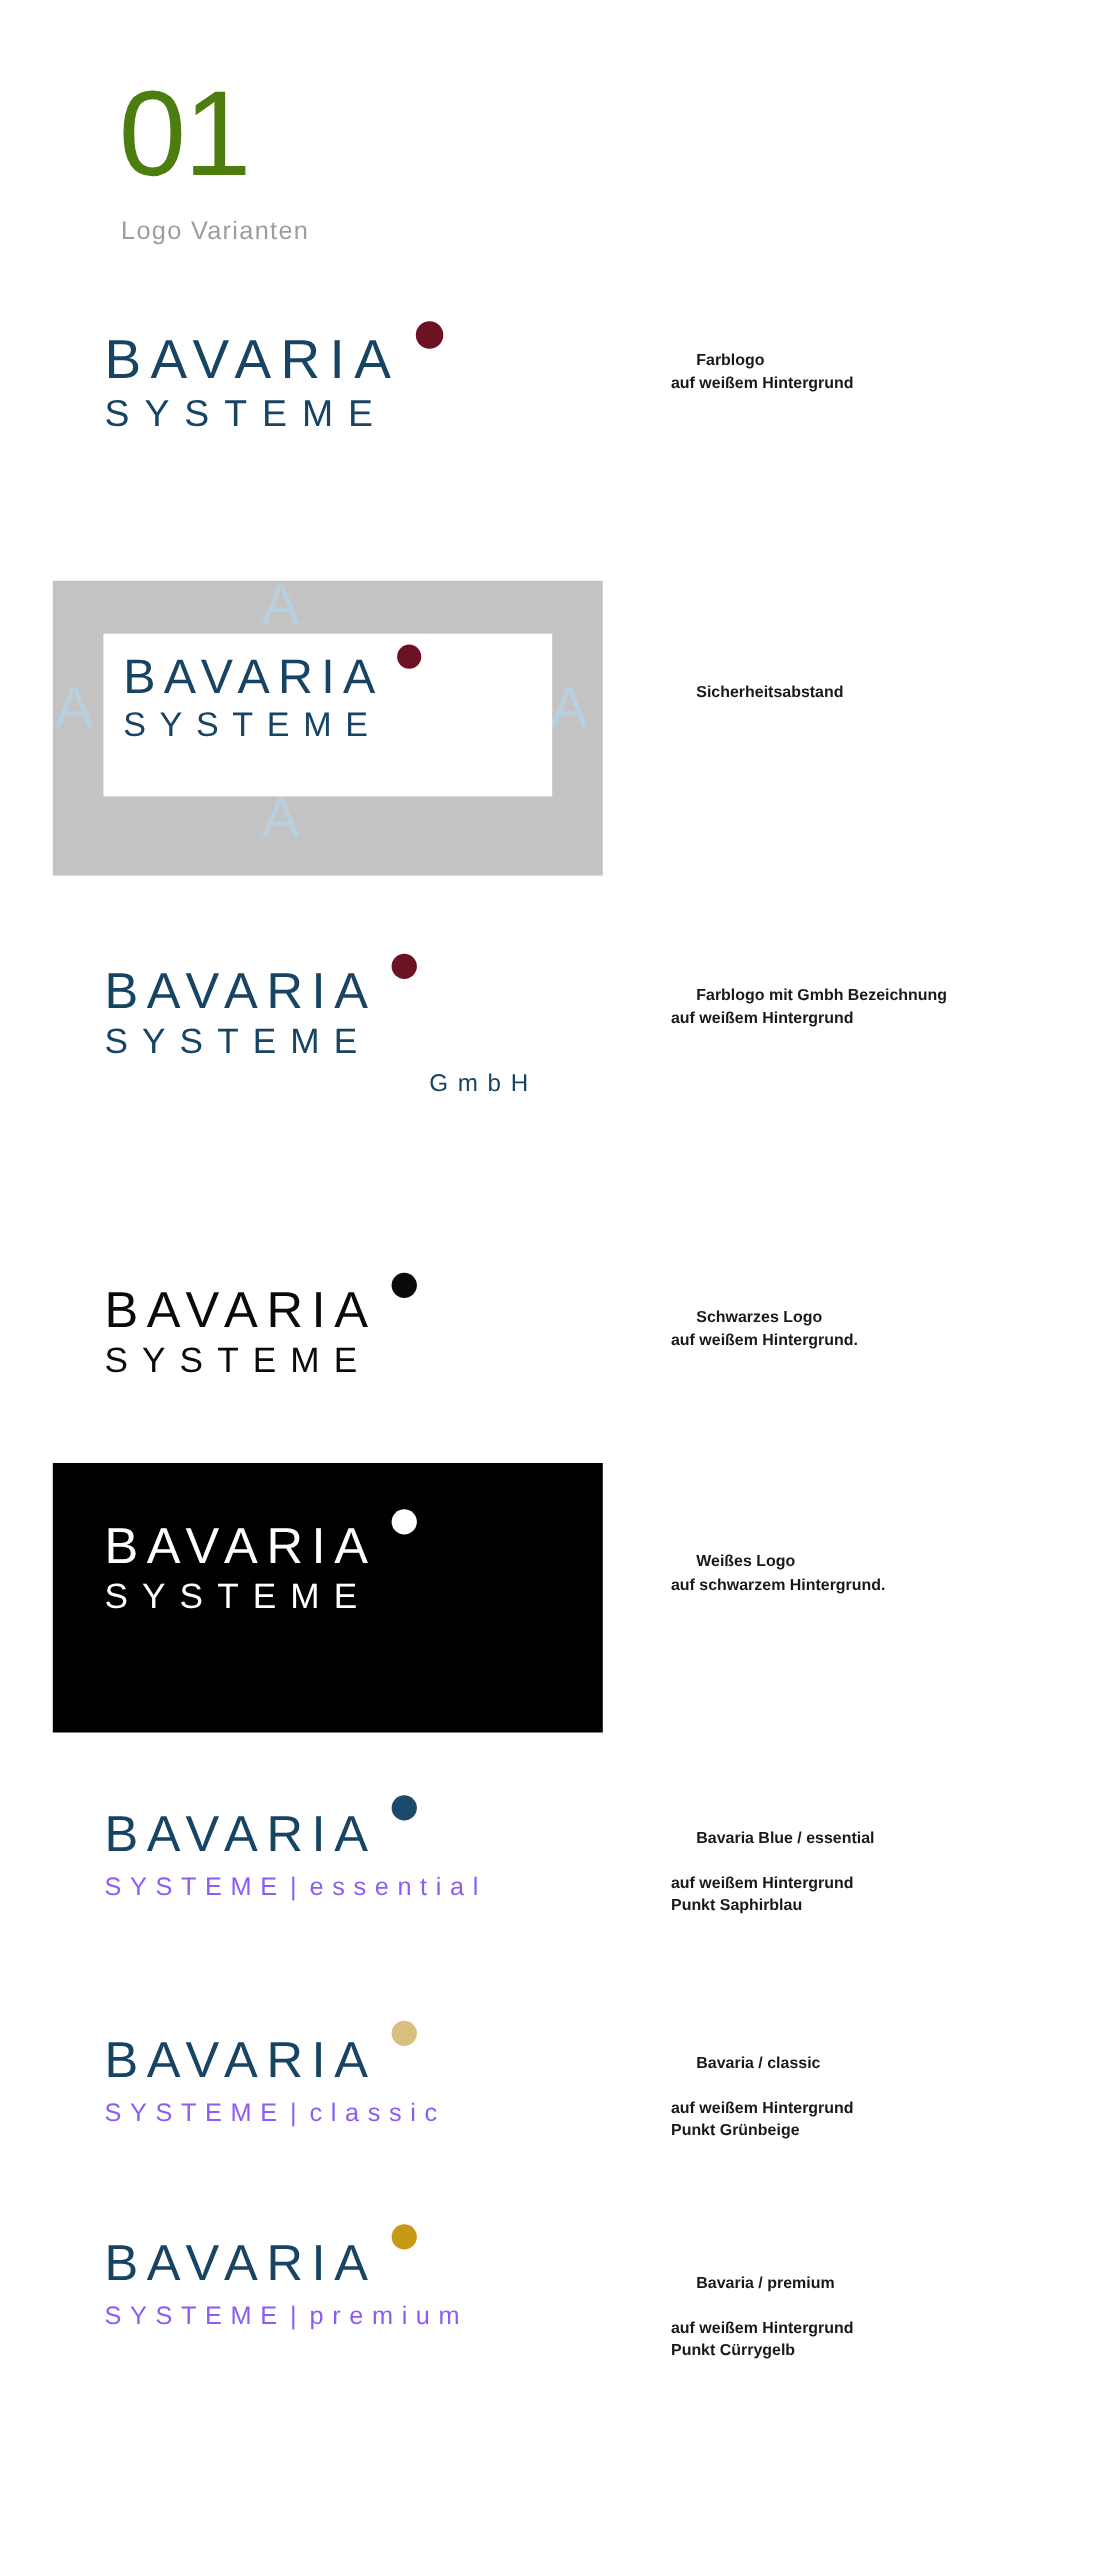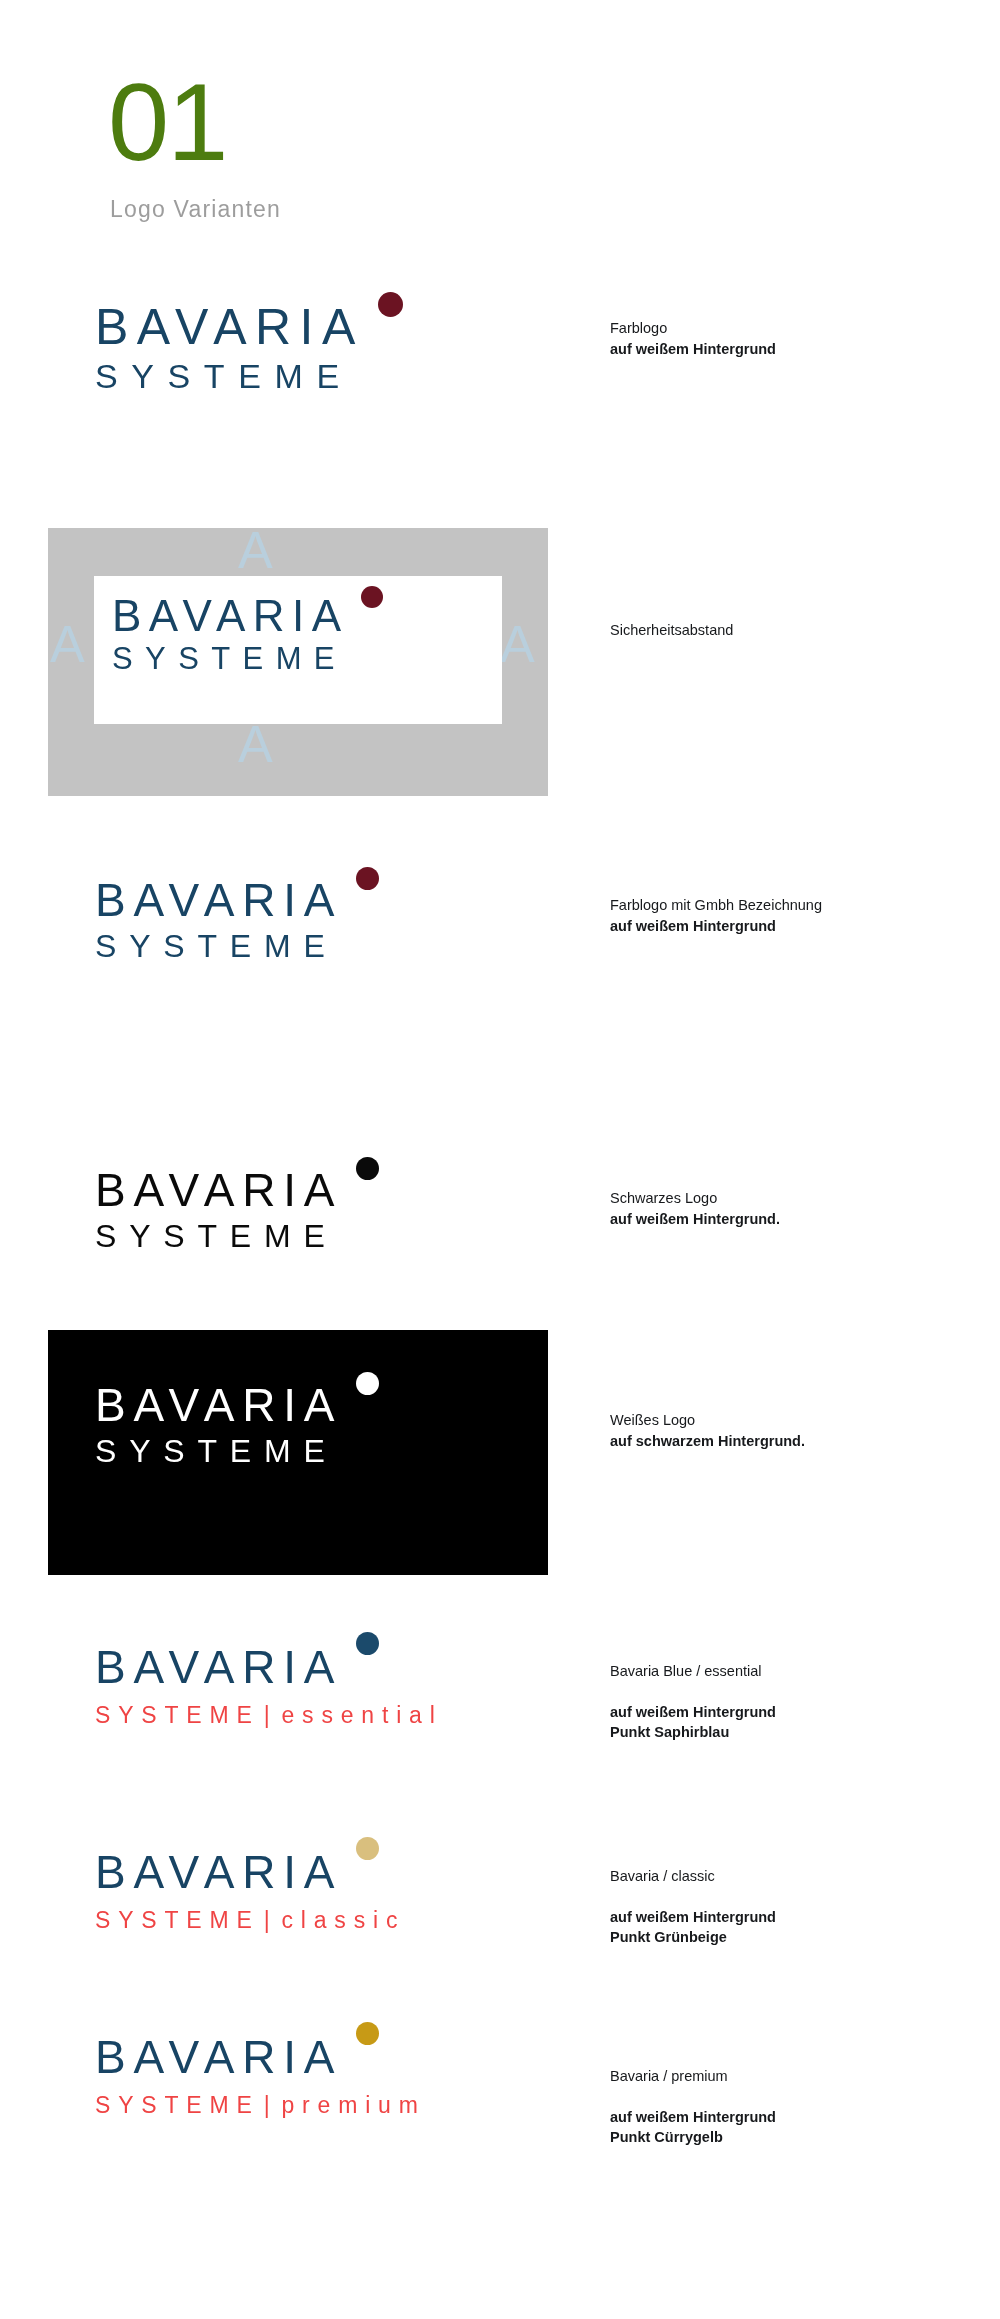--- a/index.html
+++ b/index.html
@@ -74,22 +74,23 @@
   
   .note {
     position: absolute;
     left: 610px;
     width: 330px;
     font-size: 14.5px;
     line-height: 1.42;
     color: #17191c;
   }
   .note b, .note .note-title {
-    font-weight: normal;
-    display: block;
+    font-weight: bold;
+    display: block;
+    margin-left: 23px;
   }
   .note .note-body { font-weight: bold; display: block; }
 
   
   .safety-panel {
     position: absolute;
     left: 48px;
     top: 528px;
     width: 500px;
     height: 268px;
@@ -130,21 +131,21 @@
     text-align: right;
     display: block;
     padding-right: 6px;
     margin-top: 6px;
   }
 
   
   .variant-sub {
     font-size: 23px;
     letter-spacing: 0.34em;
-    color: #ef4444;
+    color: #8b5cf6;
     display: block;
     margin-top: 8px;
     white-space: nowrap;
   }
   .variant-sub .sep { padding: 0 4px; }
   .variant-main {
     font-size: 46px;
     letter-spacing: 0.17em;
     color: #184464;
     position: relative;
@@ -188,20 +189,21 @@
 <div class="note" style="top:620px;">
   <span class="note-title">Sicherheitsabstand</span>
 </div>
 
 <div class="logo-block" style="top:875px;width:400px;">
   <span class="logo-word logo-main" style="font-size:46px;">
     <span>BAVARIA</span>
     <span class="logo-dot" style="width:23px;height:23px;background:#6b1322;left:261px;top:-8px;"></span>
   </span>
   <span class="logo-word logo-sub" style="font-size:32px;">SYSTEME</span>
+  <span class="gmbh-line">GmbH</span>
 </div>
 
 <div class="note" style="top:895px;">
   <span class="note-title">Farblogo mit Gmbh Bezeichnung</span>
   <span class="note-body">auf weißem Hintergrund</span>
 </div>
 
 <div class="logo-block" style="top:1165px;">
   <span class="logo-word logo-main black-text" style="font-size:46px;">
     <span>BAVARIA</span>

